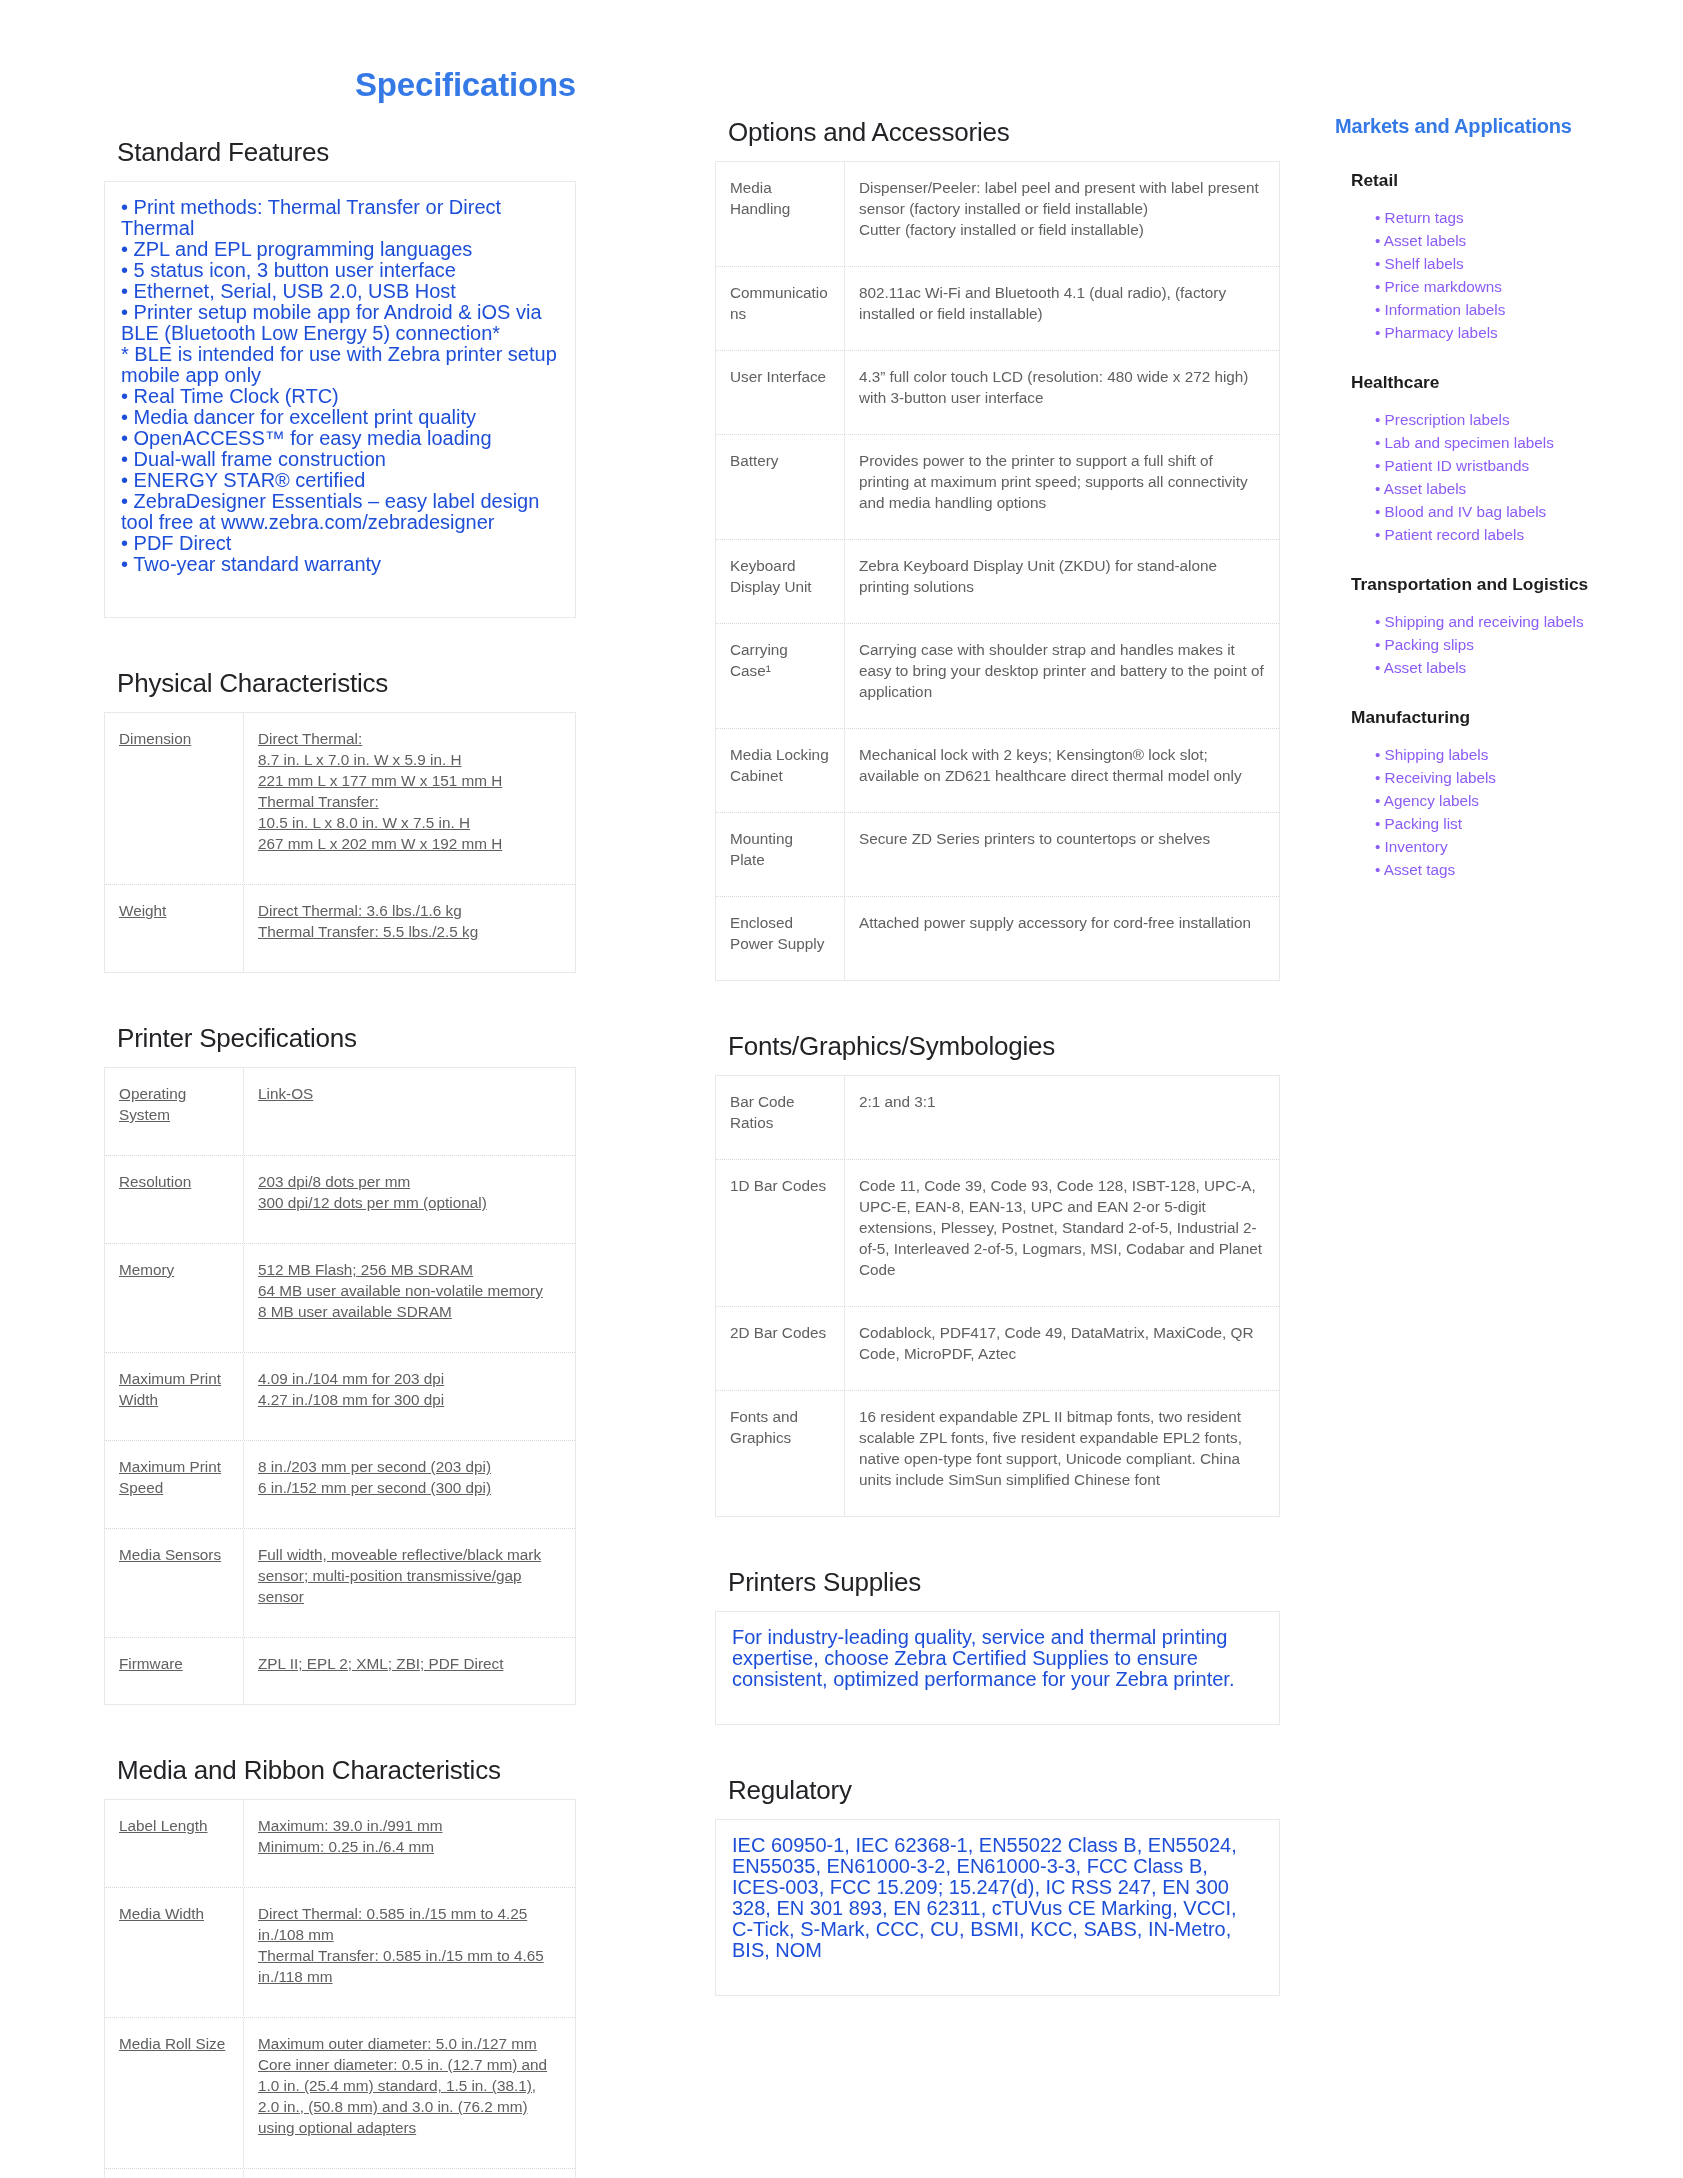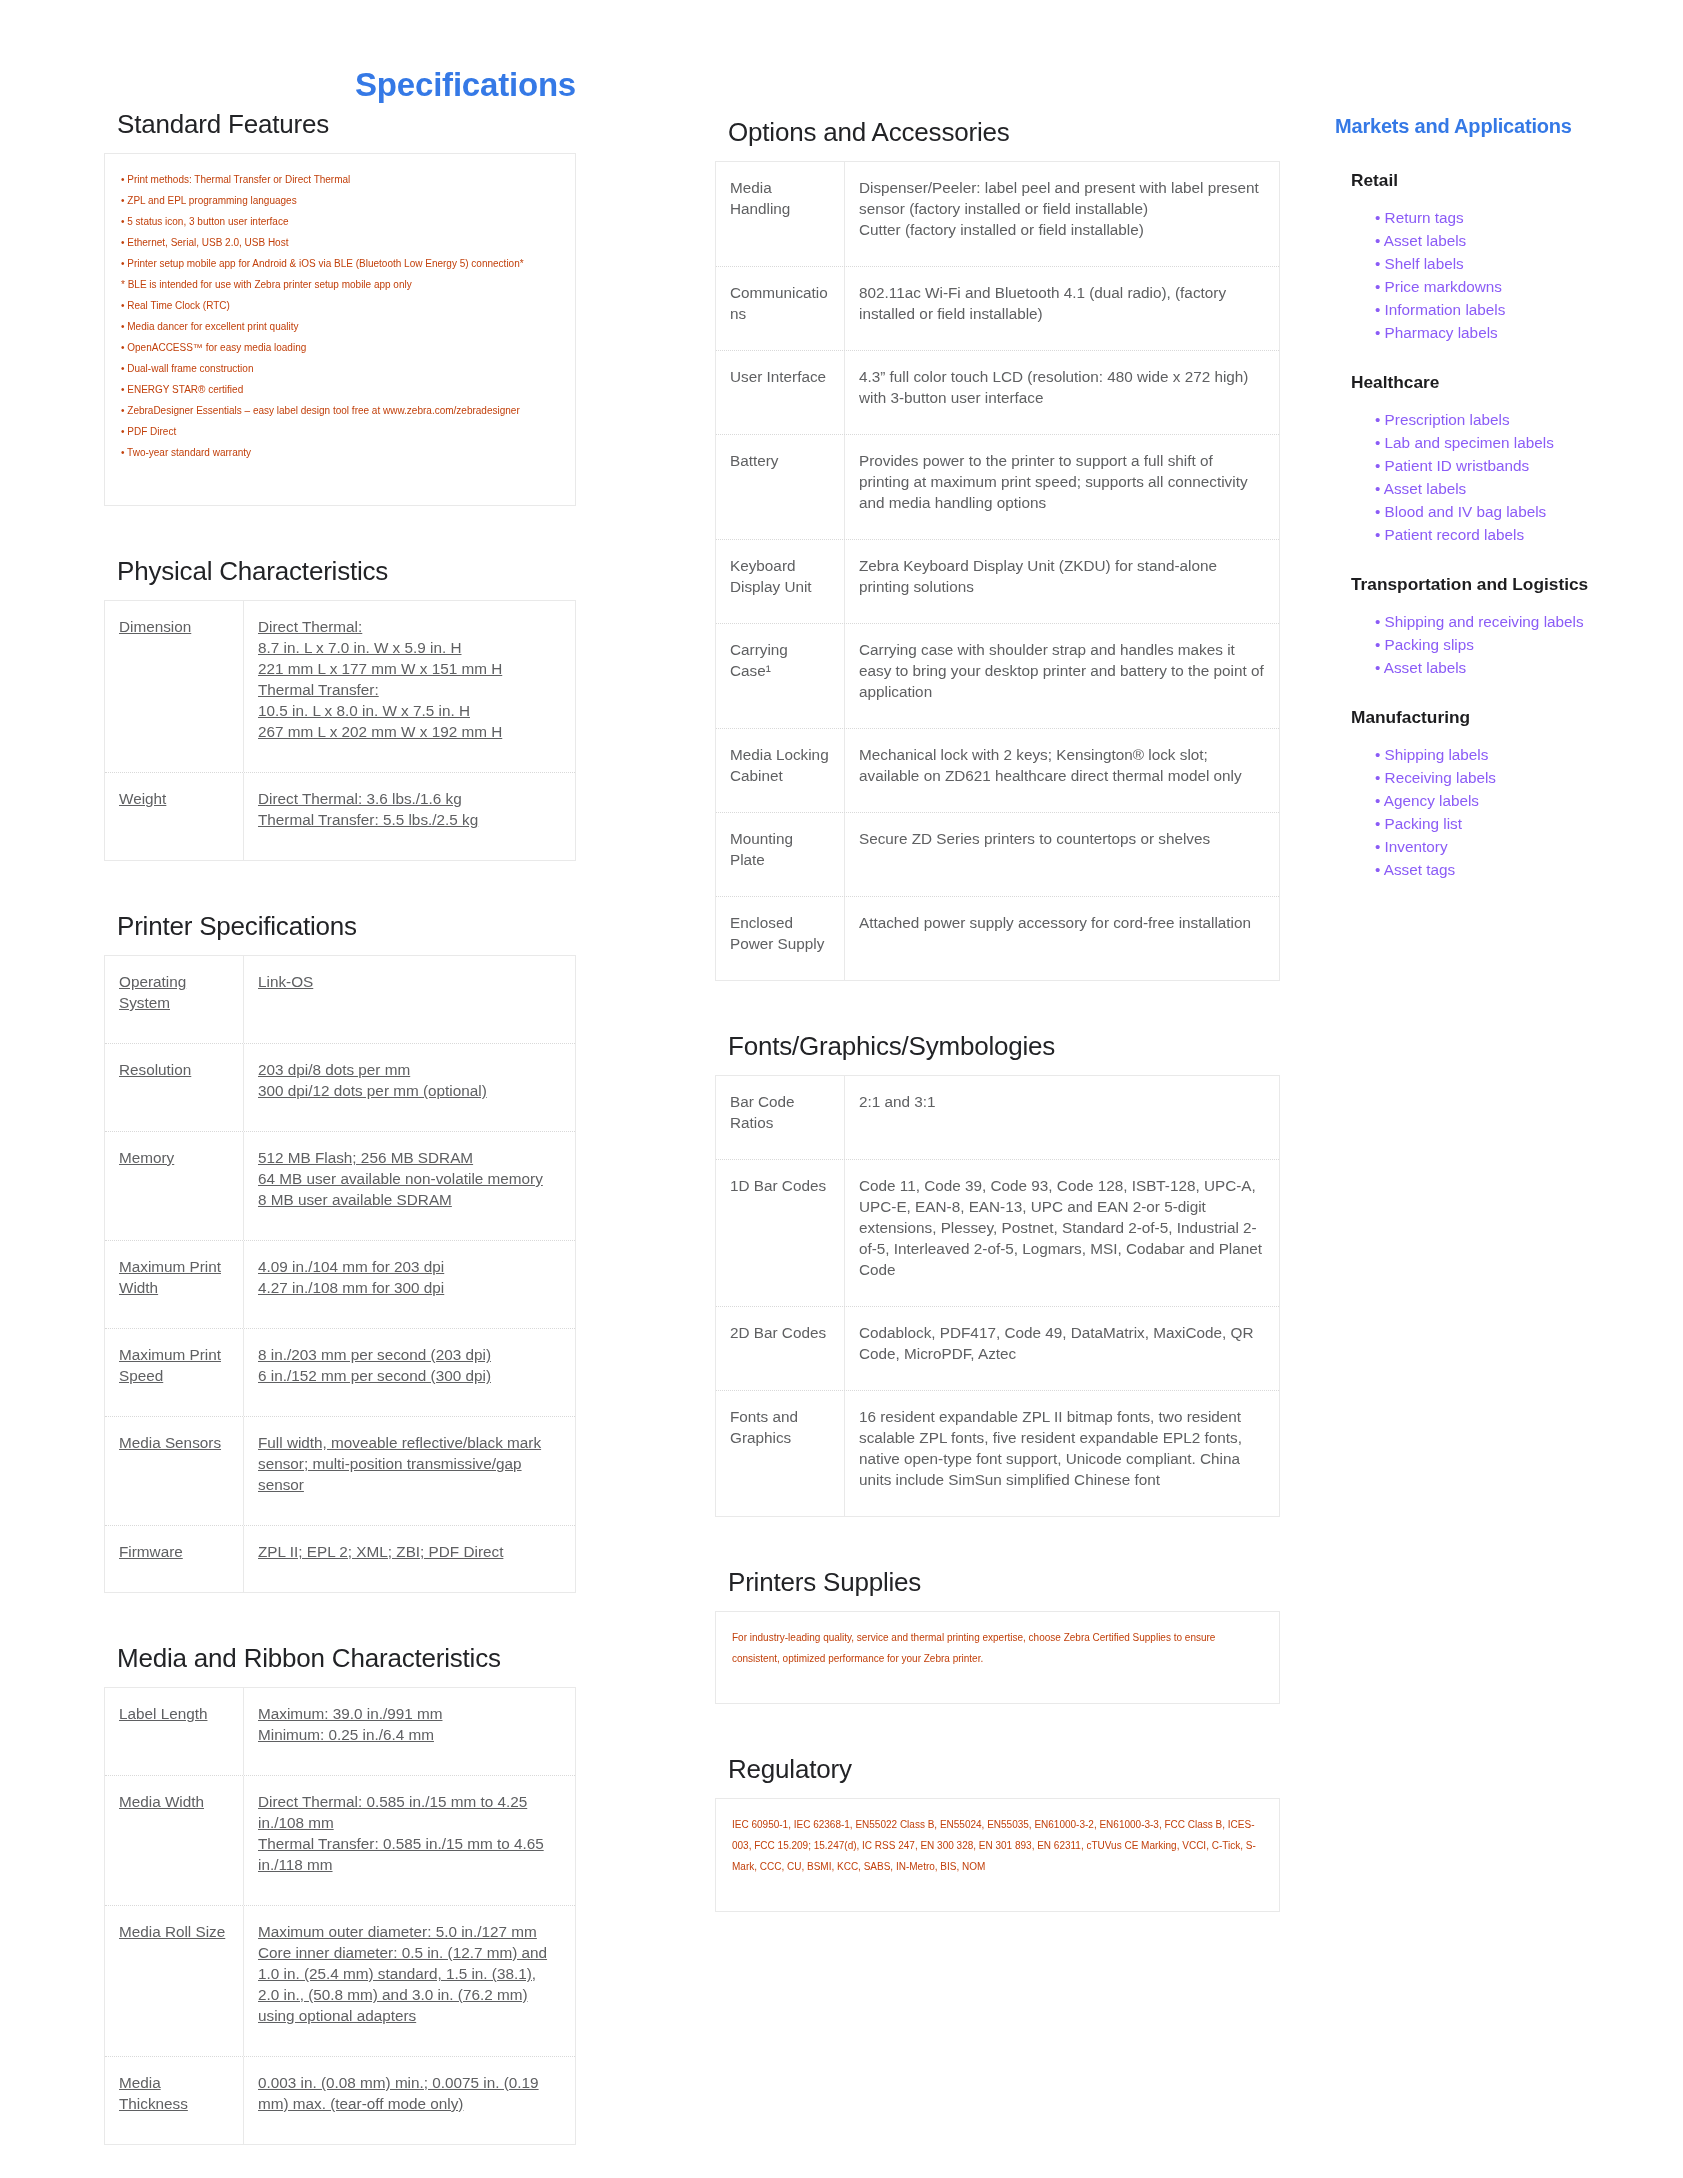--- a/index.html
+++ b/index.html
@@ -18,29 +18,29 @@
 
   .page-title {
     font-size: 33px; font-weight: 700; line-height: 40px;
     color: #3579e6; letter-spacing: -0.2px; text-align: right;
   }
   h2.section {
     font-size: 26px; font-weight: 400; line-height: 34px;
     color: #222326; margin: 48px 0 12px; padding-left: 13px;
     letter-spacing: -0.2px;
   }
-  .col-left h2.first { margin-top: 2px; }
+  .col-left h2.first { margin-top: 30px; }
   .col-mid  h2.first { margin-top: 0; }
 
   .textbox {
     border: 1px solid #e9e9e9;
     padding: 15px 16px 42px 16px;
-    font-size: 10px; line-height: 21px;
+    font-size: 20px; line-height: 21px;
     white-space: pre-line;
-    color: #c2410c;
+    color: #1d4ed8;
   }
   .textbox.short { padding-bottom: 34px; }
 
   .spec-table { border: 1px solid #e9e9e9; }
   .trow { display: flex; }
   .trow + .trow { border-top: 1px dotted #d9d9d9; }
   .tlabel {
     flex: none;
     border-right: 1px solid #e9e9e9;
     padding: 15px 12px 26px 14px;

